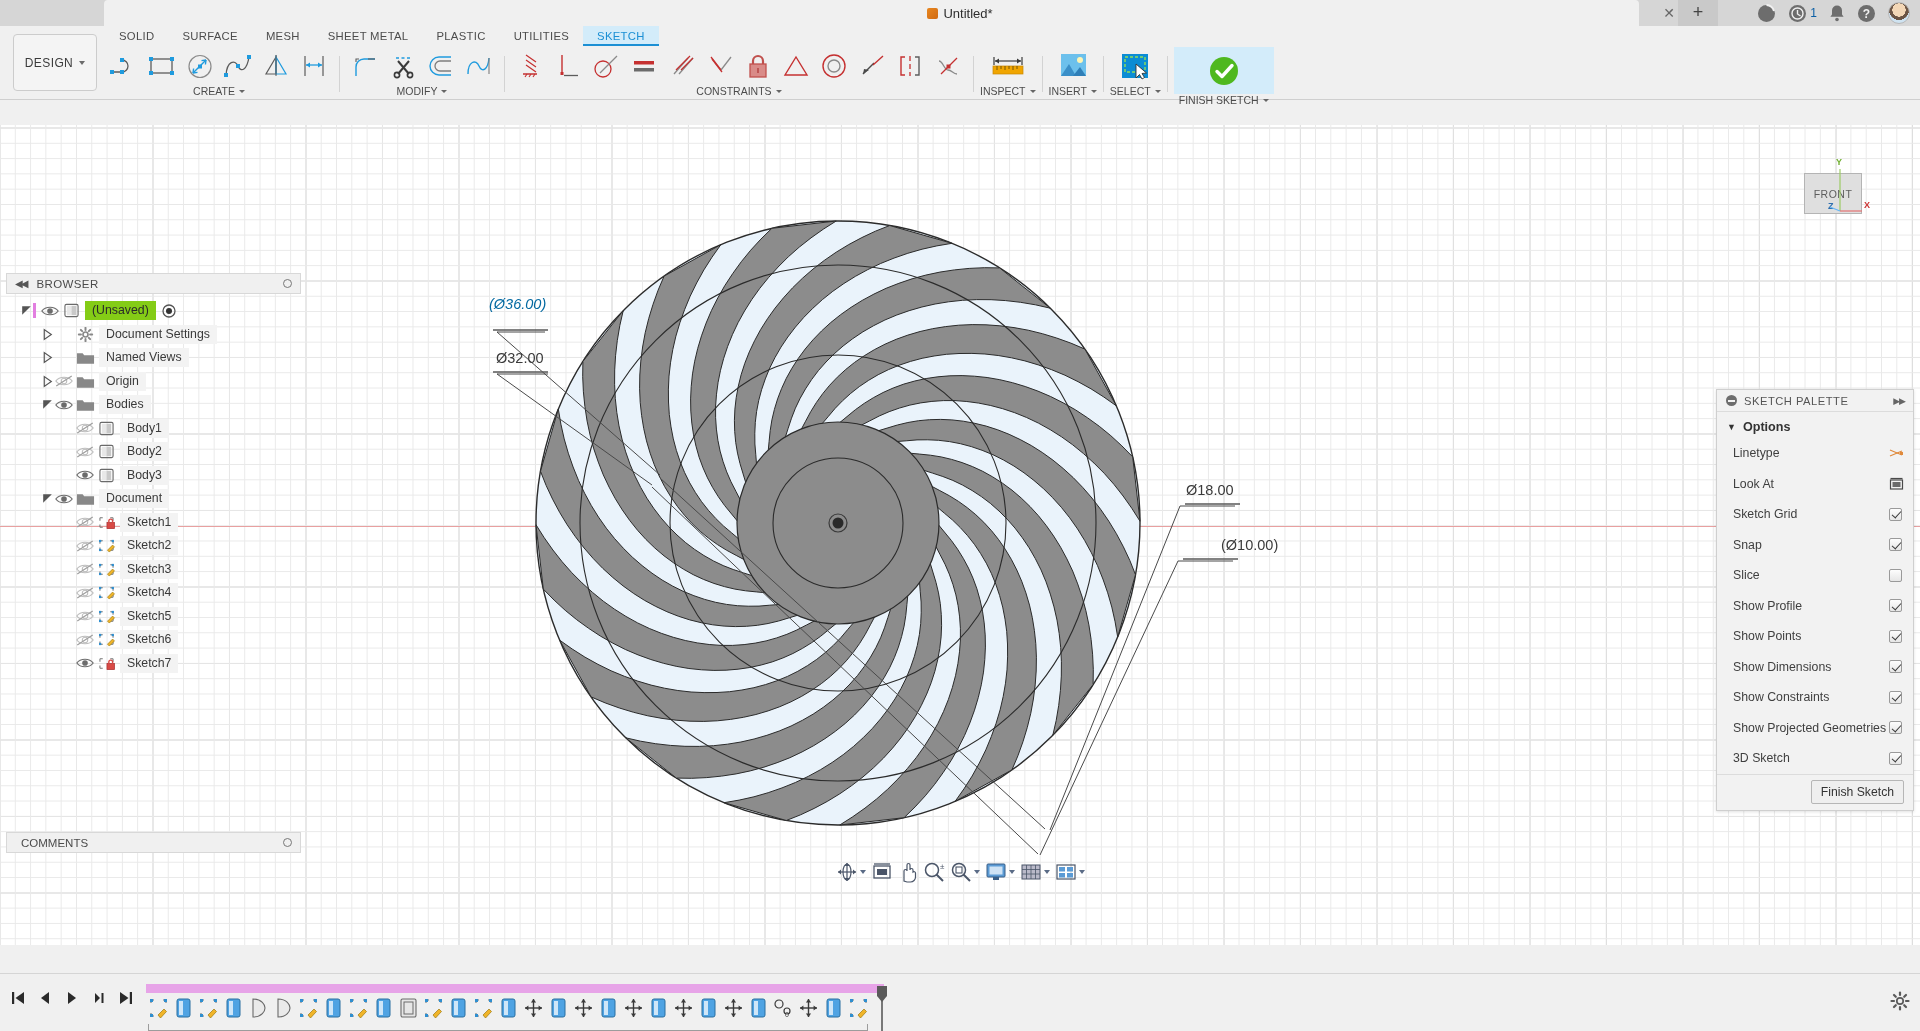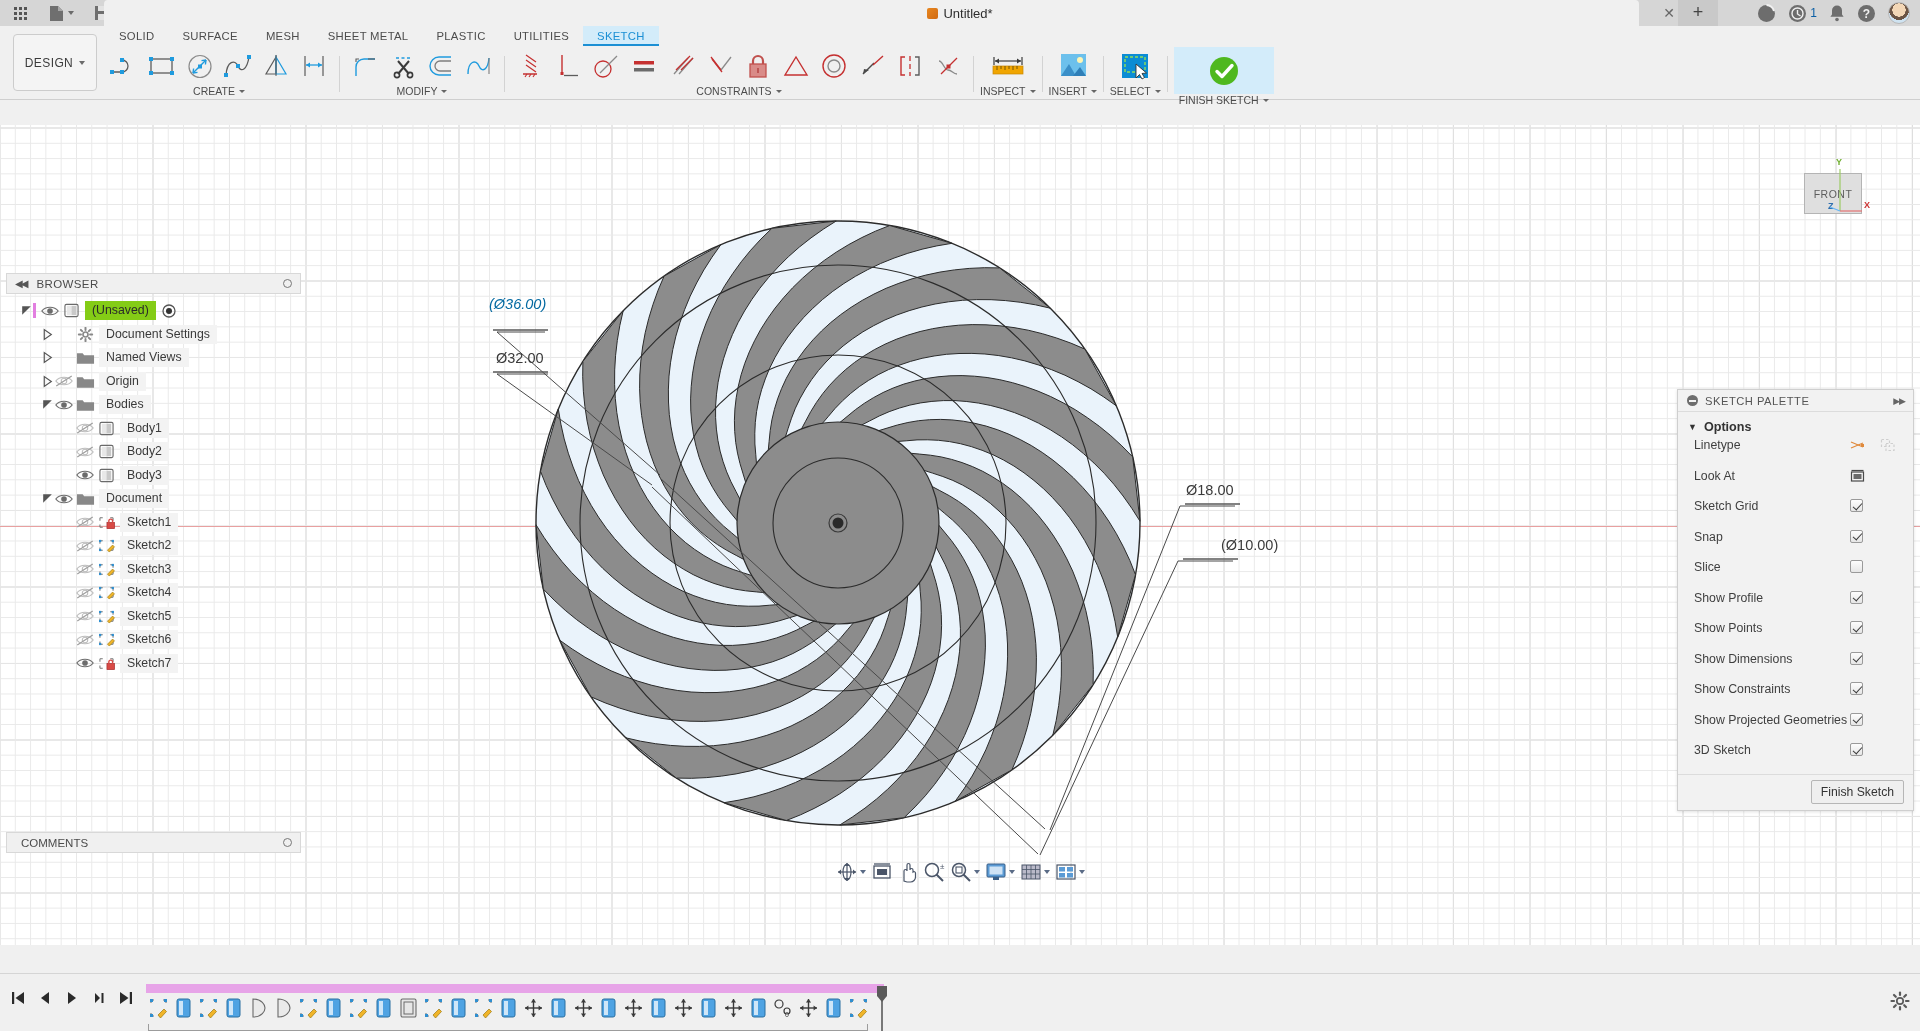--- a/index.html
+++ b/index.html
@@ -21,21 +21,21 @@
   .title-logo {
     width:13px;height:13px;margin-left:5px;margin-right:7px;
     background:#e8661e;border-radius:2px;position:relative;flex:none;
   }
   .title-logo:after{content:"F";position:absolute;left:3px;top:-1px;color:#fff;font-size:10px;font-weight:bold;}
   .title-text{font-size:12px;color:#1f1f1f;}
   .win-btns{position:absolute;right:0;top:0;display:flex;height:23px;}
   .win-btn{width:46px;height:23px;display:flex;align-items:center;justify-content:center;font-size:12px;color:#2b2b2b;}
 
   
-  .quickbar{height:26px;background:#d6d6d6;display:flex;align-items:center;position:relative;}
+  .quickbar{height:26px;background:#d6d6d6;display:flex;align-items:center;position:relative;flex-direction:column;}
   .qa-item{display:flex;align-items:center;padding:0 5px;height:26px;}
   .grid9{display:grid;grid-template-columns:repeat(3,3px);grid-template-rows:repeat(3,3px);gap:2px;margin-left:9px;}
   .grid9 i{background:#555;display:block;width:3px;height:3px;}
   .caret{width:0;height:0;border-left:3.5px solid transparent;border-right:3.5px solid transparent;border-top:4px solid #6b6b6b;margin-left:4px;}
   .caret.dim{border-top-color:#aaa;}
   .doc-tab{
     position:absolute;left:104px;top:0;width:1535px;height:26px;background:#f0f0f0;
     border-top-left-radius:4px;border-top-right-radius:4px;
   }
   .doc-title{
@@ -94,30 +94,30 @@
   .trow{display:flex;align-items:center;height:23.5px;position:relative;}
   .trow .lbl{background:#f3f3f3;padding:2px 7px 3px;color:#3a3a3a;white-space:nowrap;}
   .trow.sel .lbl{background:#84cc16;color:#2a2a2a;}
   .tri{width:13px;height:13px;flex:none;}
   .eye{width:20px;height:14px;flex:none;margin-right:2px;}
   .ficon{width:19px;height:15px;flex:none;margin-right:4px;}
   .pink{width:3px;height:15px;background:#e27fe0;margin-right:4px;flex:none;}
 
   
   .palette{
-    position:absolute;right:6px;top:264px;width:237px;background:#f2f2f2;
+    position:absolute;right:6px;top:264px;width:198px;background:#f2f2f2;
     border:1px solid #cfcfcf;z-index:6;box-shadow:0 1px 3px rgba(0,0,0,.12);
   }
   .pal-hd{height:22px;display:flex;align-items:center;border-bottom:1px solid #dcdcdc;
           font-size:11.2px;color:#555;letter-spacing:.5px;background:#f2f2f2;position:relative;}
   .pal-hd .minus{width:11px;height:11px;border-radius:50%;background:#6d6d6d;margin:0 7px 0 9px;position:relative;}
   .pal-hd .minus:after{content:"";position:absolute;left:2px;top:5px;width:7px;height:1.5px;background:#f2f2f2;}
   .pal-hd .expand{position:absolute;right:8px;color:#666;font-size:9px;letter-spacing:-1px;}
   .pal-opt{display:flex;align-items:center;padding:8px 0 4px 10px;font-size:12.6px;font-weight:bold;color:#333;}
-  .pal-row{display:flex;align-items:flex-start;height:30.5px;padding-left:16px;position:relative;}
+  .pal-row{display:flex;align-items:center;height:30.5px;padding-left:16px;position:relative;}
   .pal-row .plbl{font-size:12.3px;color:#3f3f3f;}
   .pal-ctrl{position:absolute;left:172px;display:flex;align-items:center;gap:14px;}
   .cbx{width:13px;height:13px;border:1px solid #9a9a9a;background:linear-gradient(#fdfdfd,#e6e6e6);border-radius:2px;position:relative;}
   .cbx.on:after{content:"";position:absolute;left:3.5px;top:0.5px;width:4px;height:8px;border:solid #3a3a3a;border-width:0 1.8px 1.8px 0;transform:rotate(42deg);}
   .pal-foot{height:36px;border-top:1px solid #dcdcdc;display:flex;align-items:center;justify-content:flex-end;padding-right:9px;}
   .finish-sketch-btn{border:1px solid #b6b6b6;background:#efefef;font-size:12.2px;color:#333;padding:4px 9px;border-radius:2px;}
 
   
   .viewcube{position:absolute;right:50px;top:30px;width:76px;height:62px;z-index:5;}
   .vc-face{position:absolute;left:10px;top:18px;width:58px;height:41px;background:#dfdfdf;border:1px solid #b4b4b4;

